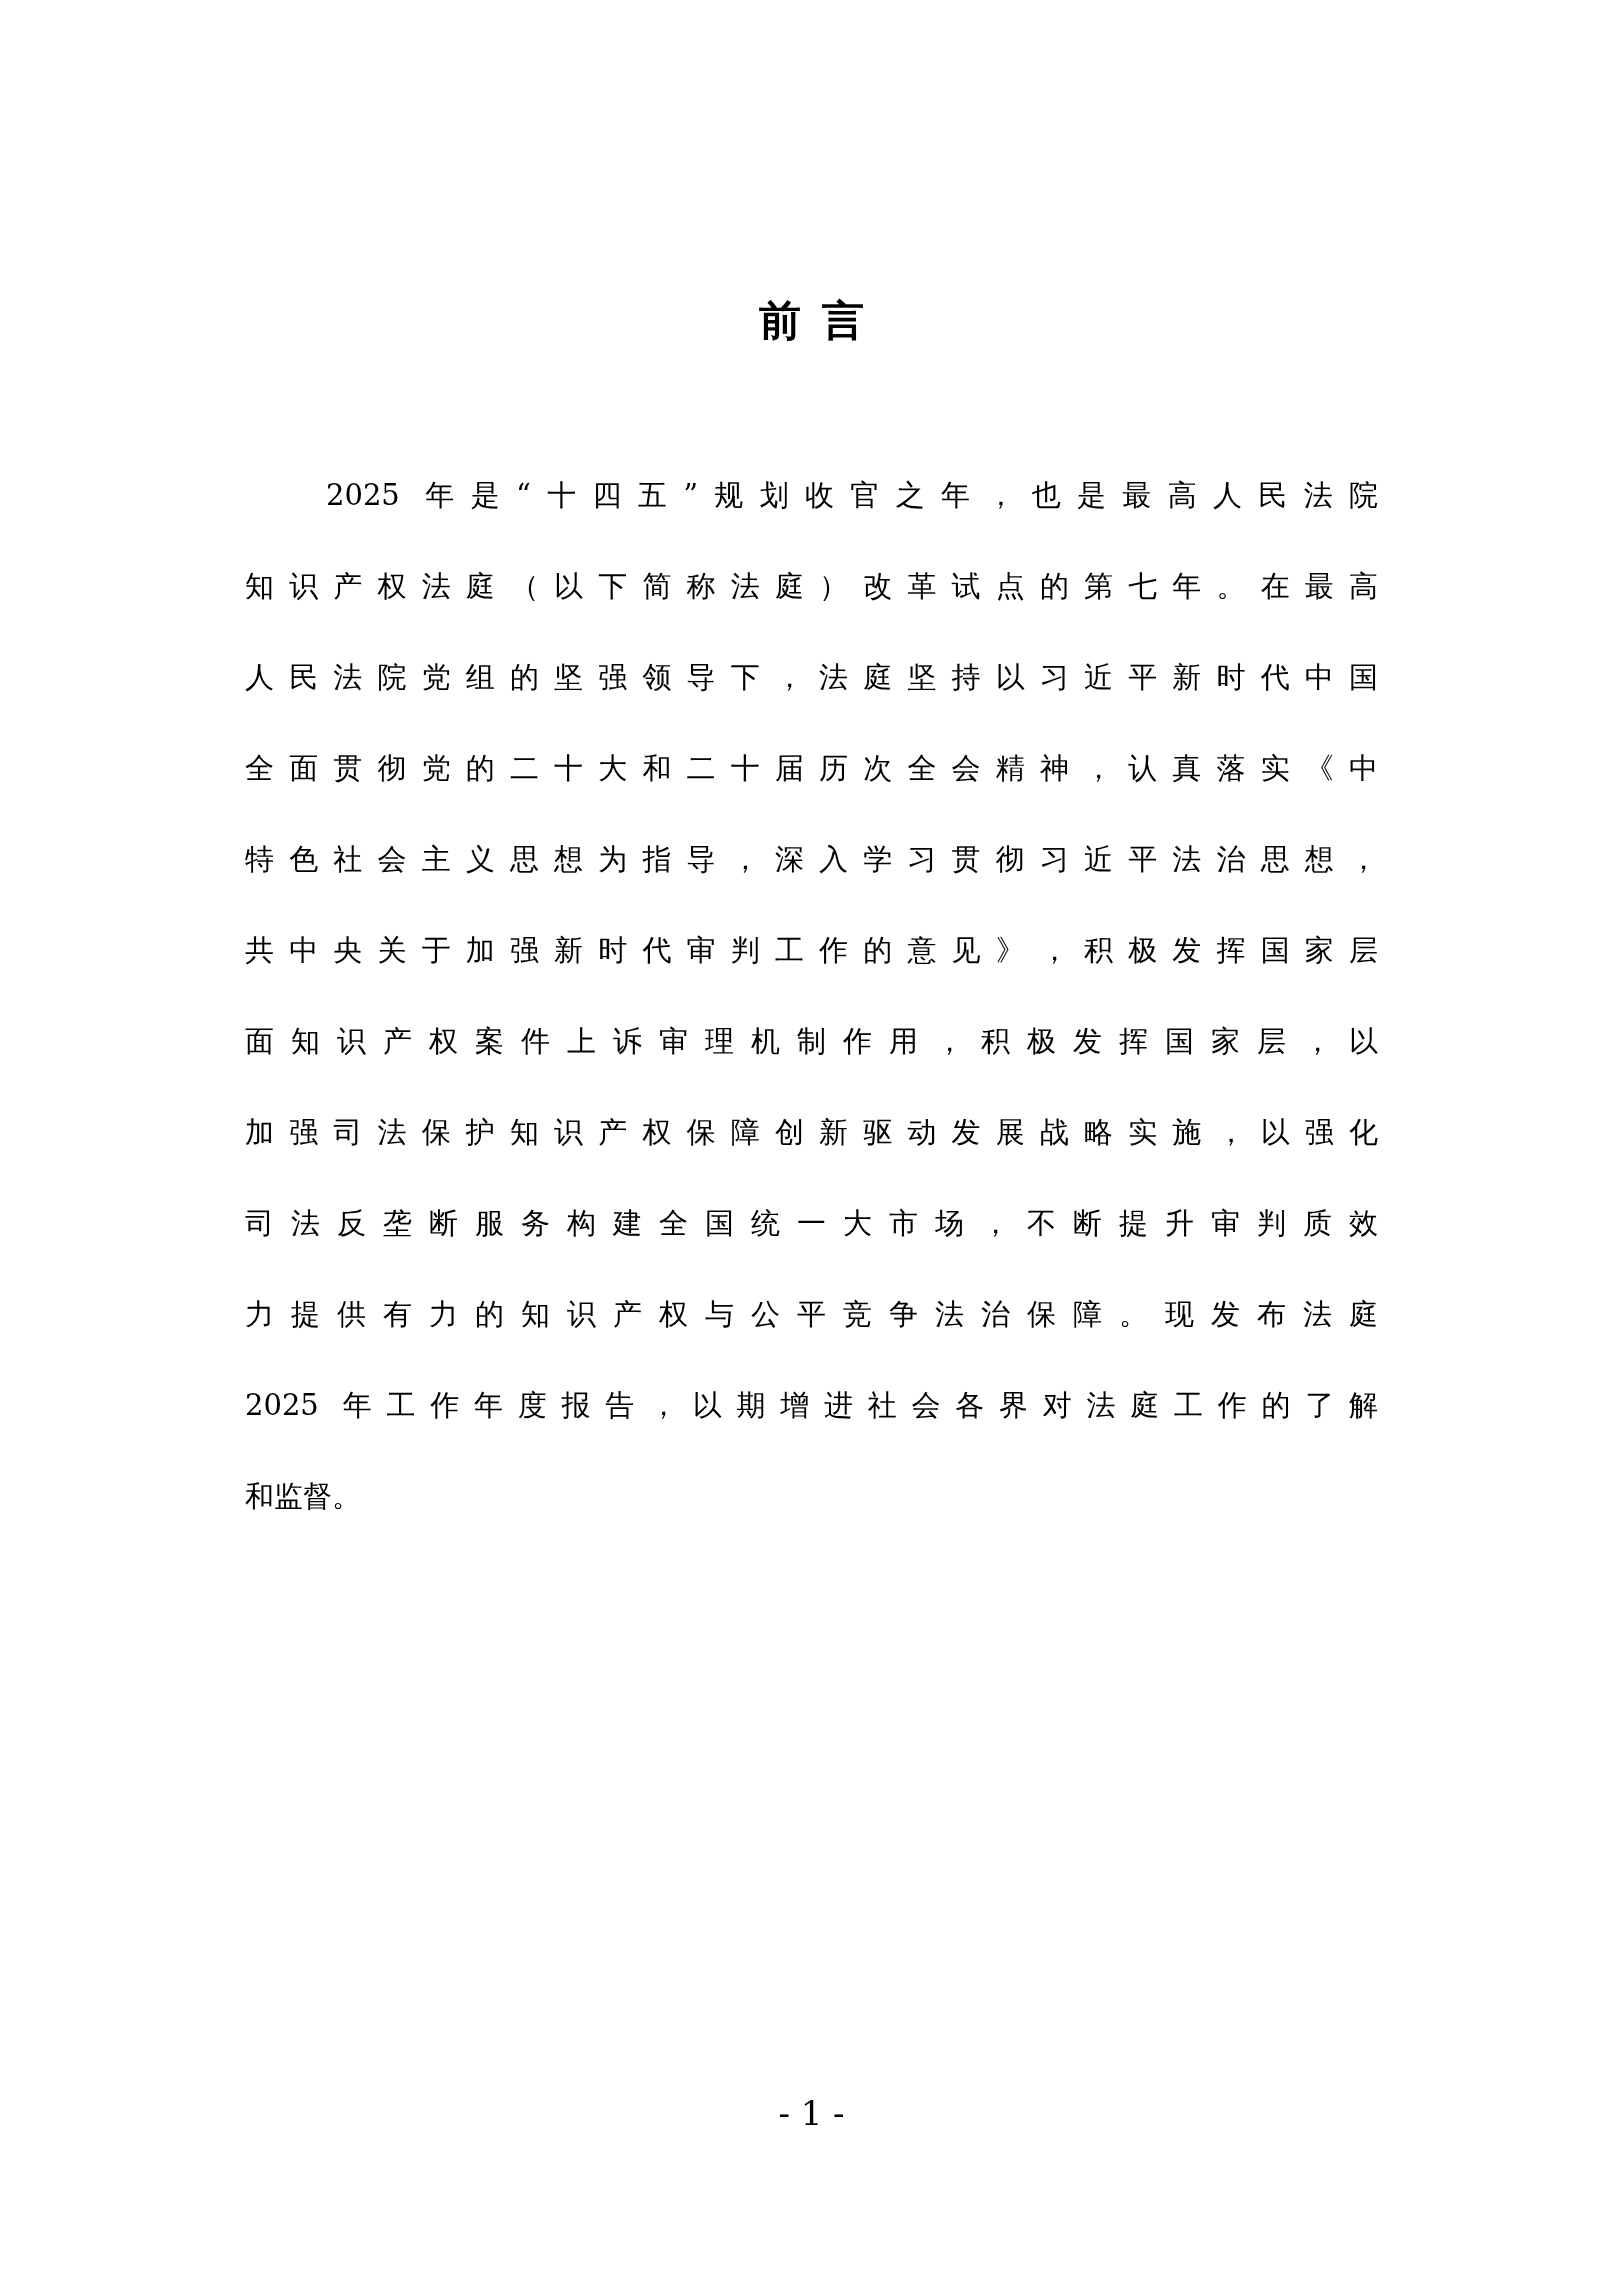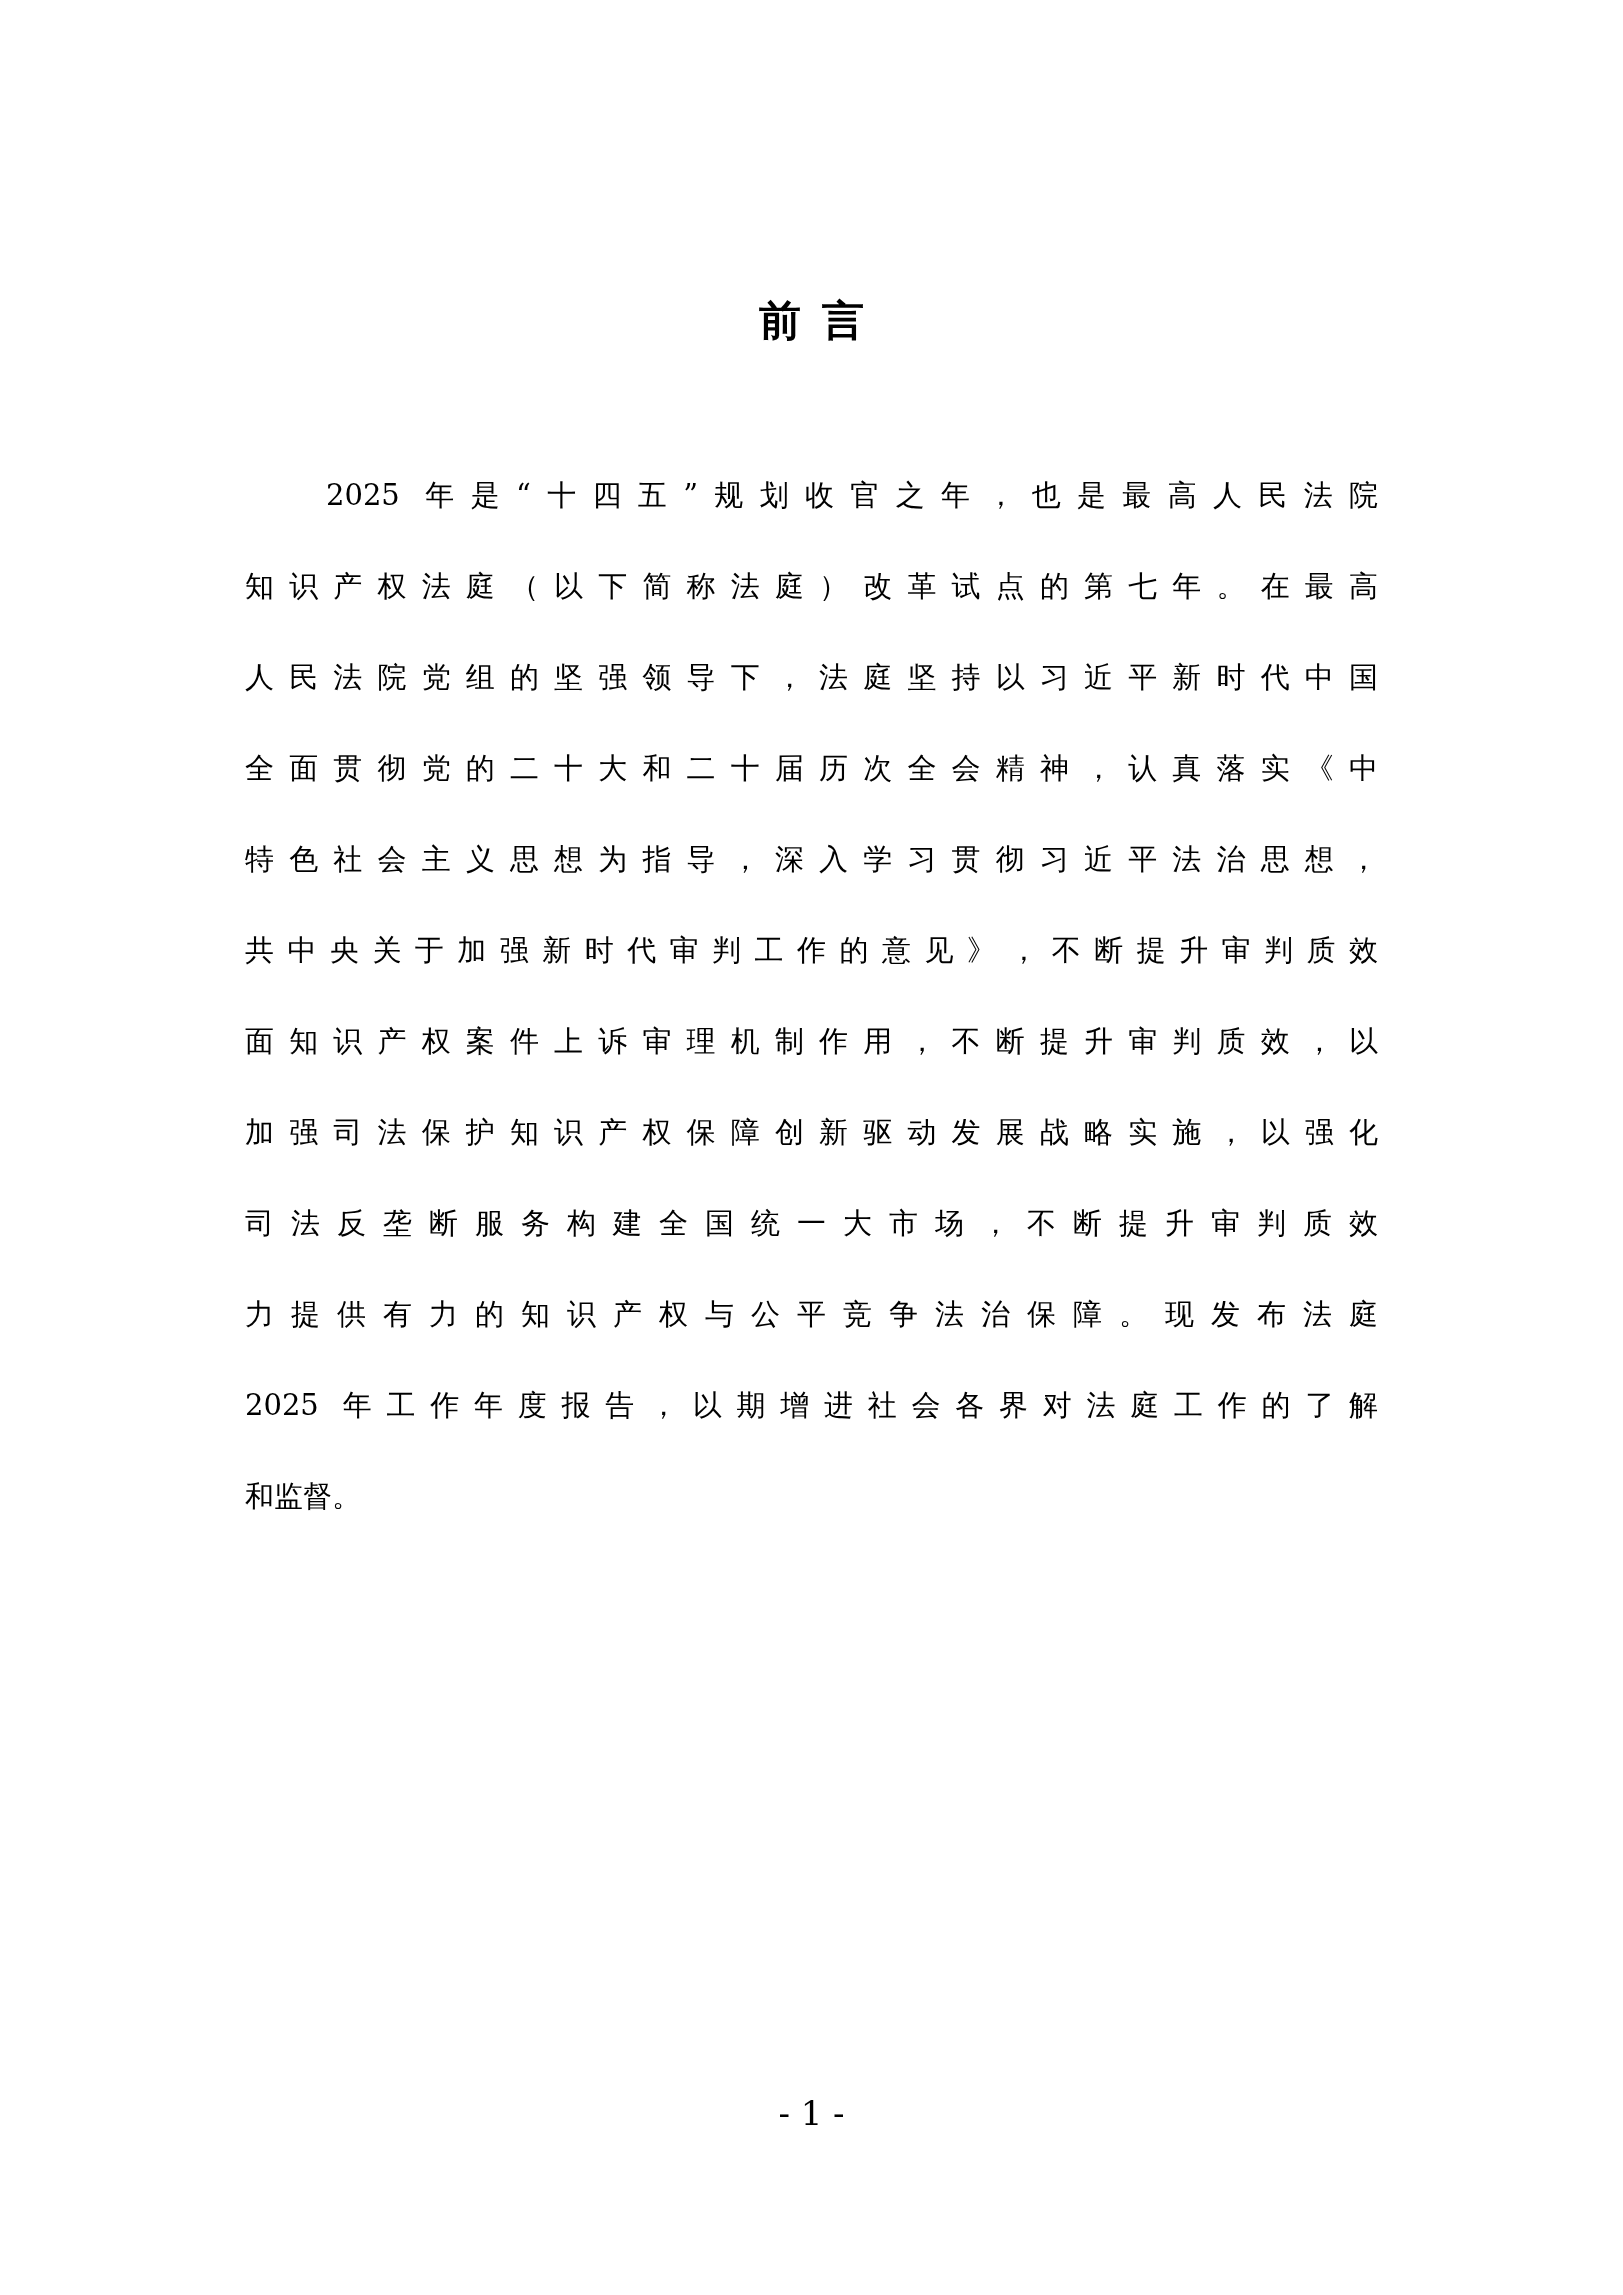--- a/index.html
+++ b/index.html
@@ -65,22 +65,22 @@
 <div class="page">
 
   <h1 class="doc-title">前 言</h1>
 
   <div class="body-text">
     <div class="bline indent">2025 年是“十四五”规划收官之年，也是最高人民法院</div>
     <div class="bline">知识产权法庭（以下简称法庭）改革试点的第七年。在最高</div>
     <div class="bline">人民法院党组的坚强领导下，法庭坚持以习近平新时代中国</div>
     <div class="bline">全面贯彻党的二十大和二十届历次全会精神，认真落实《中</div>
     <div class="bline">特色社会主义思想为指导，深入学习贯彻习近平法治思想，</div>
-    <div class="bline">共中央关于加强新时代审判工作的意见》，不断提升审判质效</div>
-    <div class="bline">面知识产权案件上诉审理机制作用，不断提升审判质效，以</div>
+    <div class="bline">共中央关于加强新时代审判工作的意见》，积极发挥国家层</div>
+    <div class="bline">面知识产权案件上诉审理机制作用，积极发挥国家层，以</div>
     <div class="bline">加强司法保护知识产权保障创新驱动发展战略实施，以强化</div>
     <div class="bline">司法反垄断服务构建全国统一大市场，不断提升审判质效</div>
     <div class="bline">力提供有力的知识产权与公平竞争法治保障。现发布法庭</div>
     <div class="bline">2025 年工作年度报告，以期增进社会各界对法庭工作的了解</div>
     <div class="bline lastline">和监督。</div>
   </div>
 
   <div class="page-number">- 1 -</div>
 
 </div>

